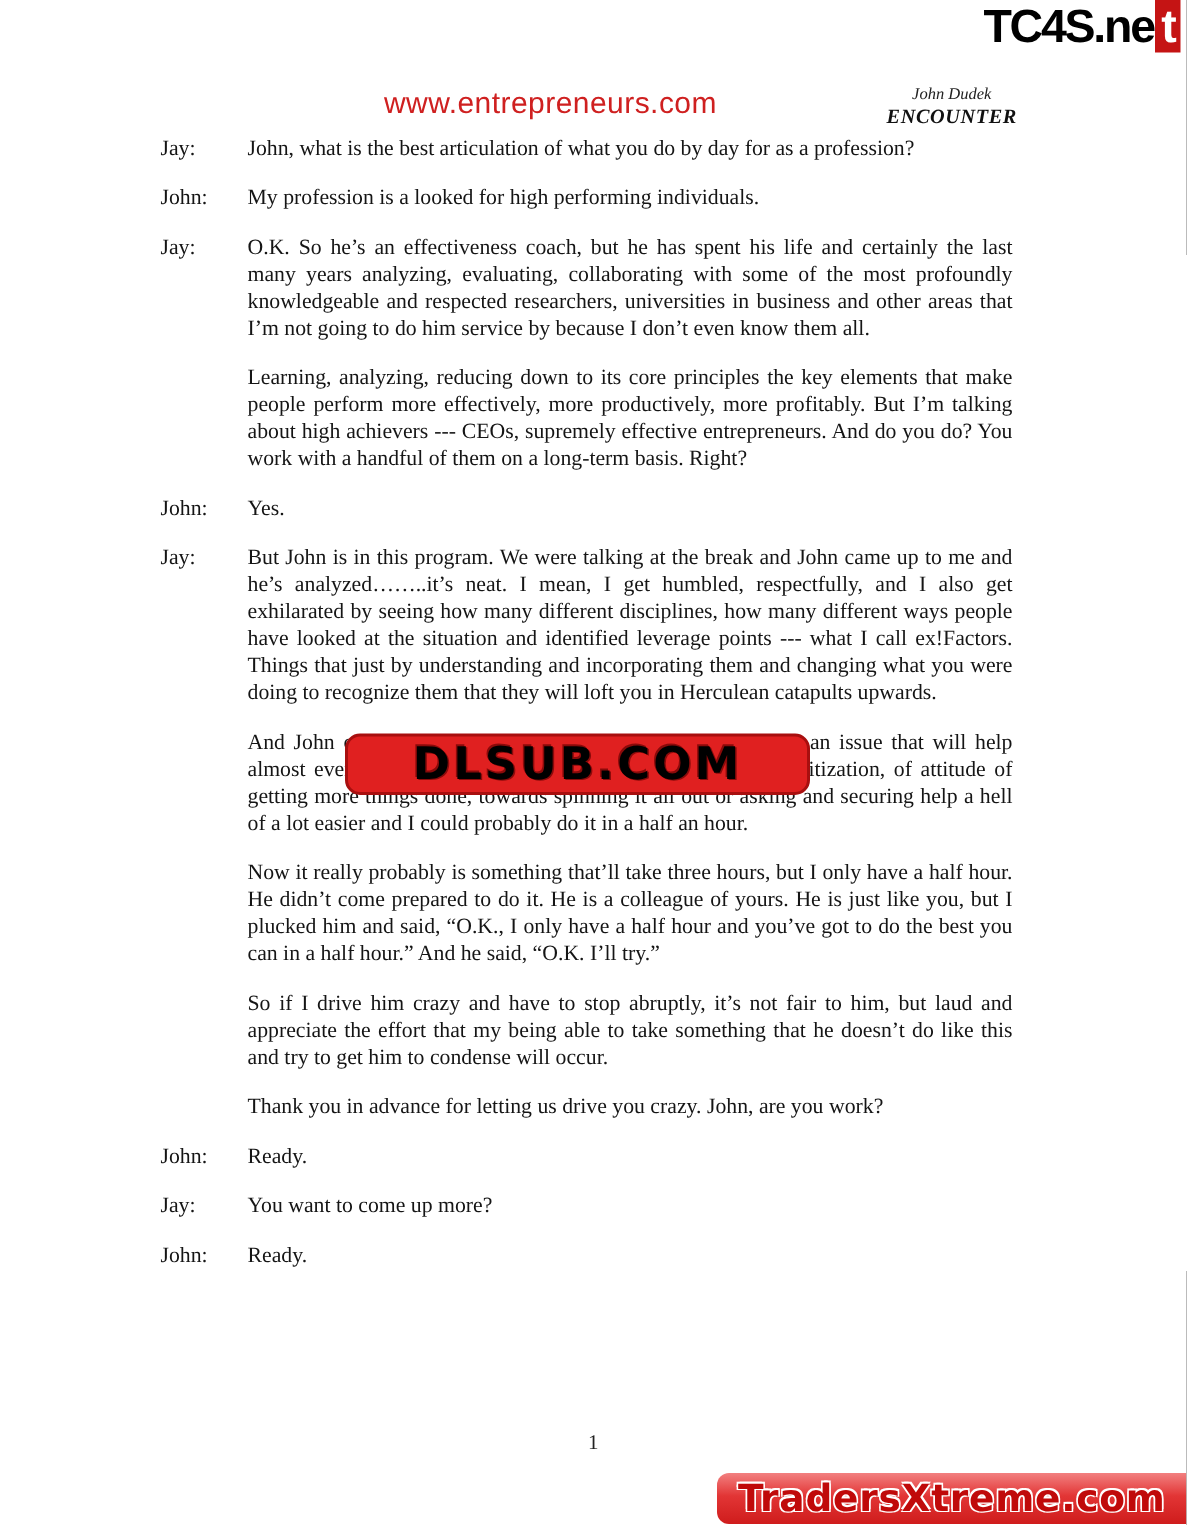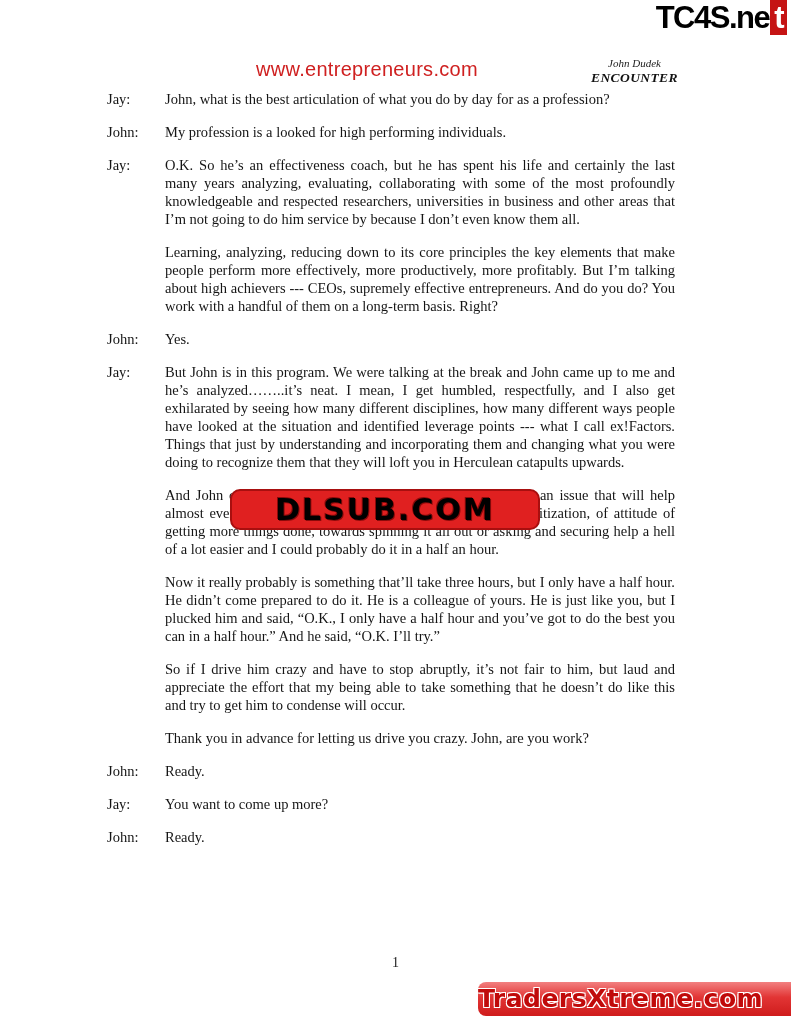--- a/index.html
+++ b/index.html
@@ -123,21 +123,21 @@
     color: #222;
   }
   .footer-banner {
     position: absolute;
     right: 0;
     top: 982px;
     width: 313px;
     height: 34px;
     background: linear-gradient(180deg, #f28080 0%, #e23535 45%, #cf1c1c 100%);
     border-radius: 8px 0 0 8px;
-    text-align: left;
+    text-align: center;
     font-family: "DejaVu Sans", sans-serif;
     font-weight: bold;
     font-size: 25px;
     line-height: 34px;
     color: #c00a0a;
     text-shadow: -1px -1px 0 #ffffff, 1px -1px 0 #ffffff,
                  -1px 1px 0 #ffffff, 1px 1px 0 #ffffff;
     letter-spacing: 0.5px;
   }
 </style>

